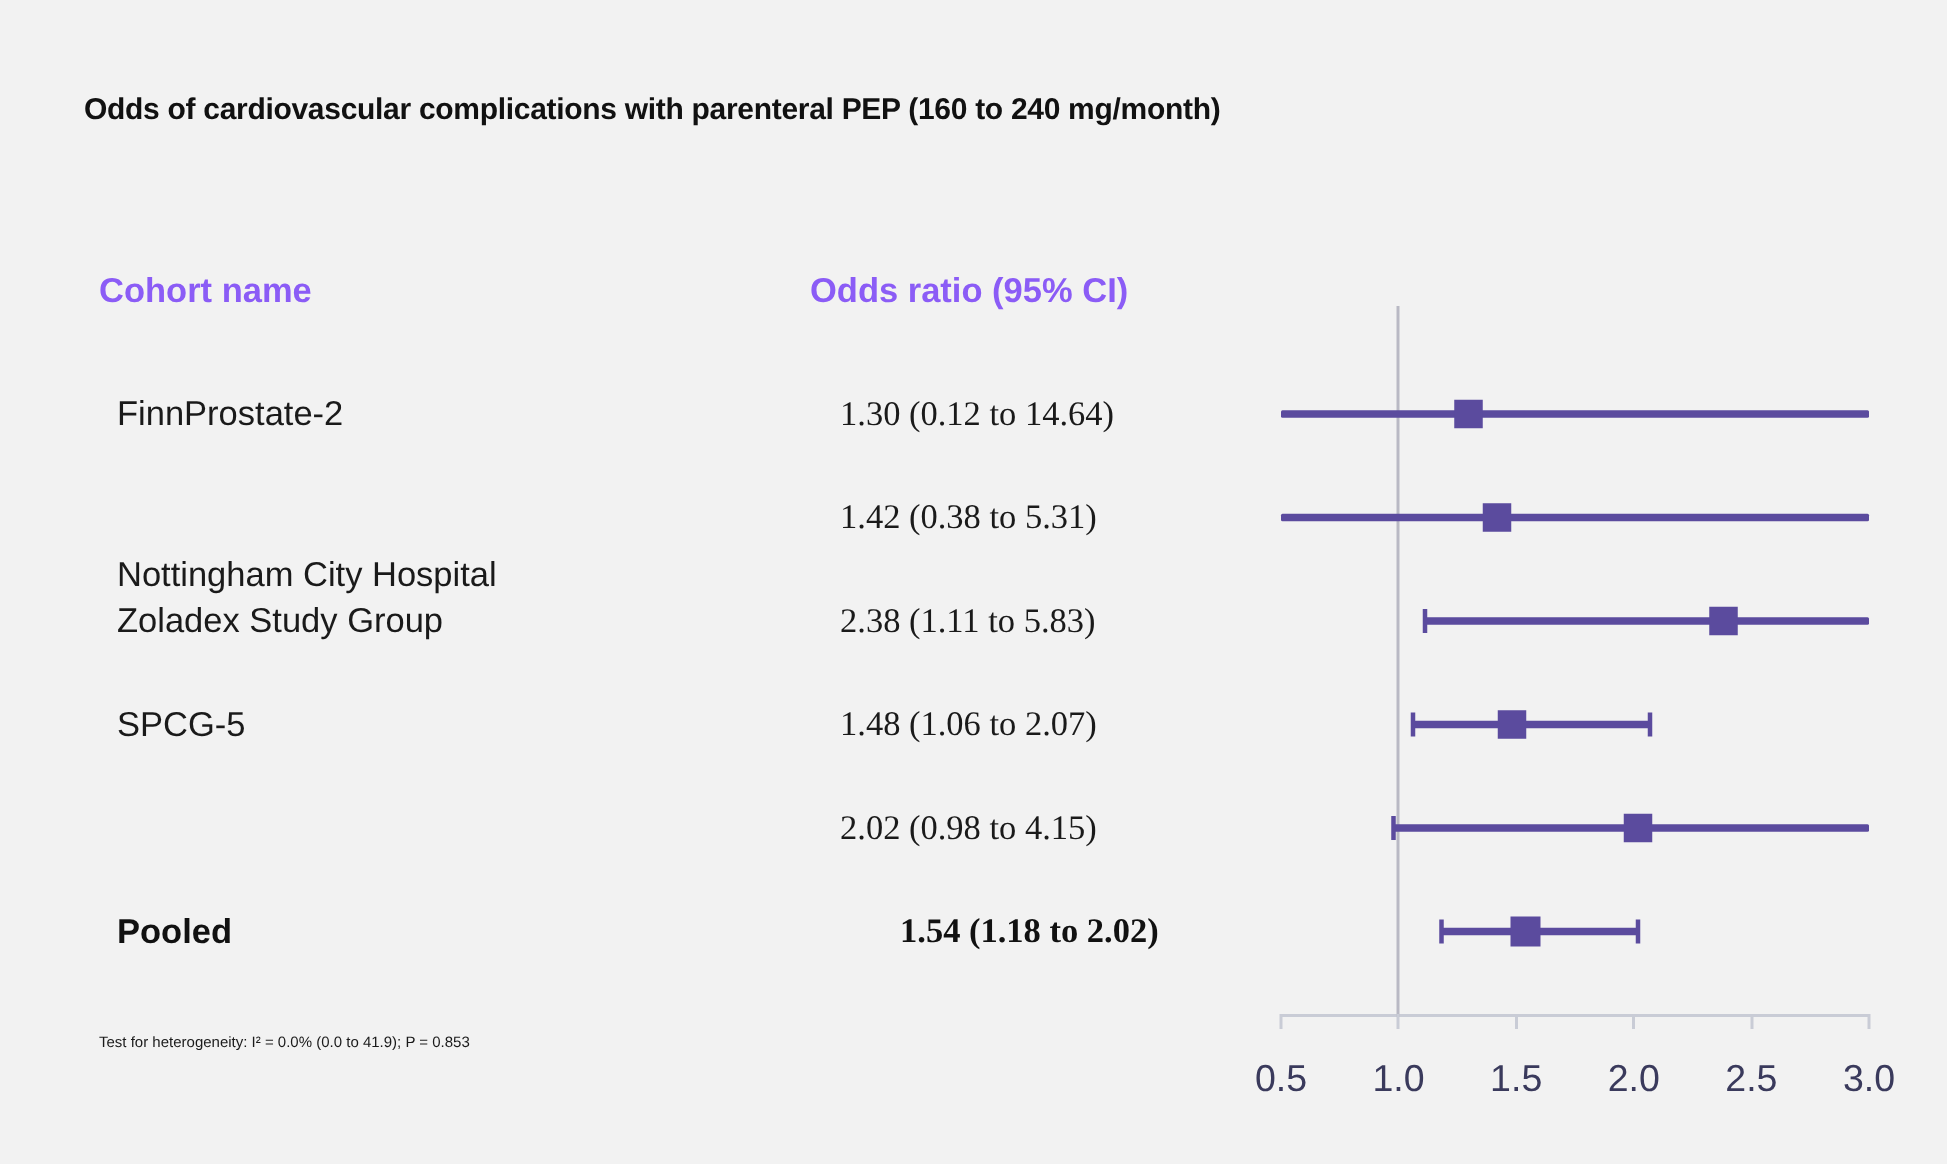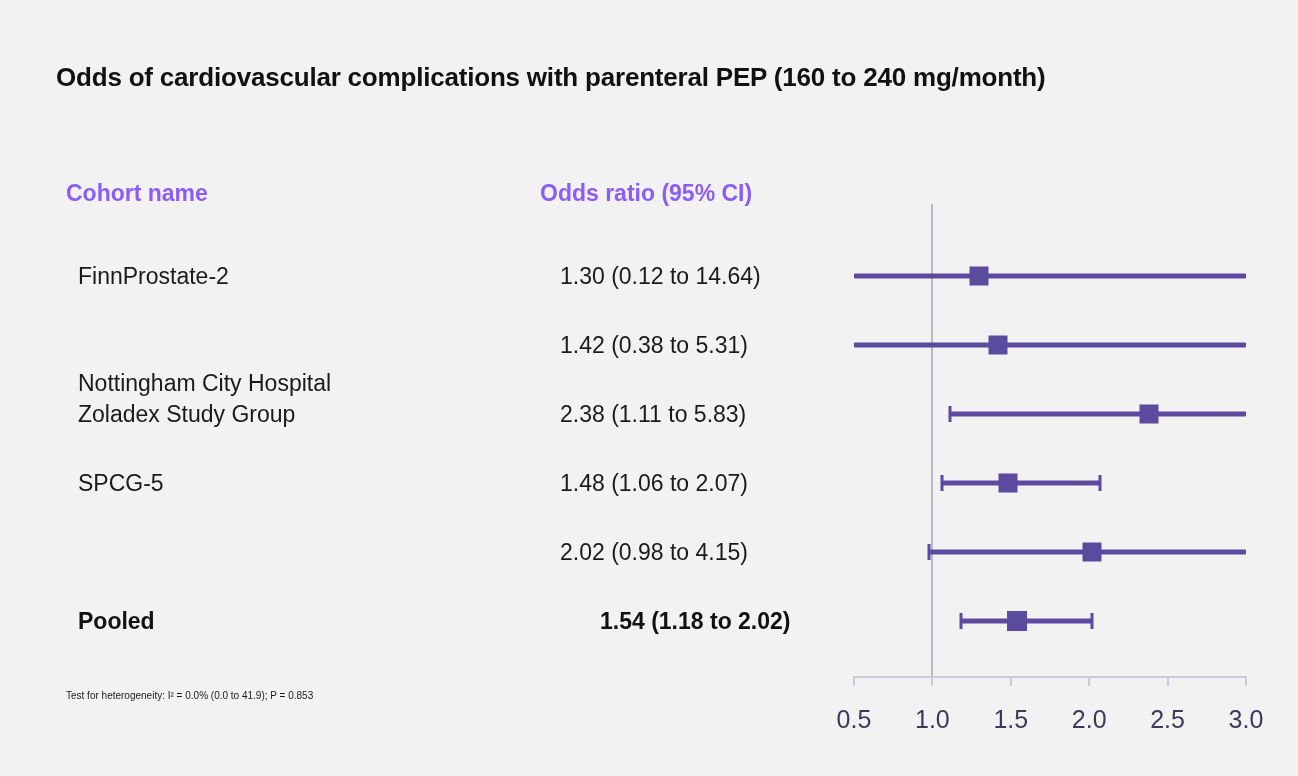--- a/index.html
+++ b/index.html
@@ -16,21 +16,21 @@
   }
   .page {
     position: relative;
     width: 1298px;
     height: 776px;
   }
   .title {
     position: absolute;
     left: 56px;
     top: 62px;
-    font-size: 26px;
+    font-size: 20px;
     font-weight: bold;
     letter-spacing: -0.2px;
     color: #111111;
     white-space: nowrap;
   }
   .col-head {
     position: absolute;
     font-size: 23px;
     font-weight: bold;
     color: #8b5cf6;
@@ -54,20 +54,21 @@
     white-space: nowrap;
     transform: translateY(-50%);
   }
   .row-value {
     position: absolute;
     left: 548px;
     font-size: 23px;
     color: #1a1a1a;
     white-space: nowrap;
     transform: translateY(-50%);
+    font-family: Liberation Serif, serif;
   }
   .row-label.pooled, .row-value.pooled {
     font-weight: bold;
     color: #111111;
   }
 
   .plot {
     position: absolute;
     left: 806px;
     top: 196px;

